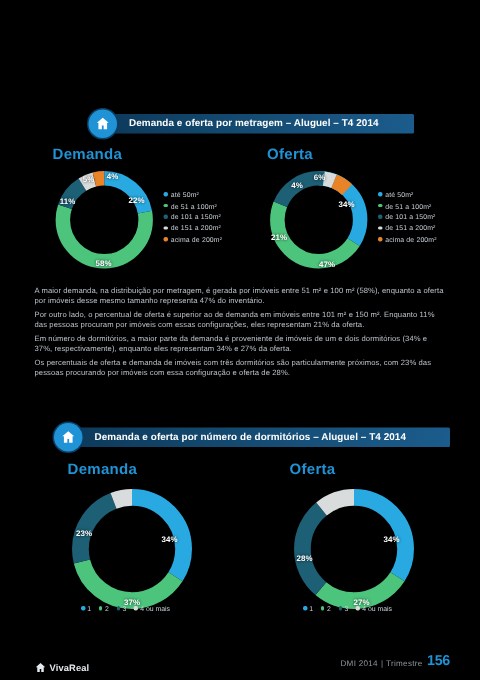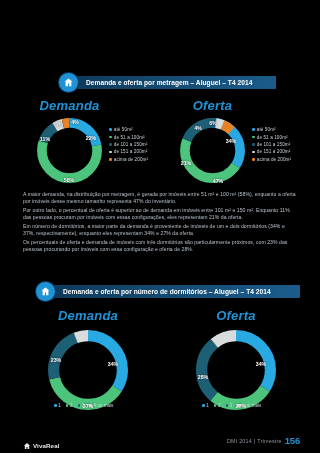--- a/index.html
+++ b/index.html
@@ -43,23 +43,22 @@
   }
   .banner-text {
     font-size:6.6px; font-weight:bold; color:#ffffff; white-space:nowrap;
     letter-spacing:0.05px;
   }
 
   
   .chartrow { position:absolute; left:0; width:320px; }
   .chartcol { position:absolute; }
   .chart-title {
-    font-size:13px; font-weight:bold; color:#1f93d6; text-align:center;
+    font-size:10px; font-weight:bold; color:#1f93d6; 
     letter-spacing:0.2px;
-    font-style:italic;
   }
   .donut-wrap { position:relative; }
   .donut { display:block; }
 
   .pct {
     position:absolute; font-size:5.3px; font-weight:bold; color:#ffffff;
     white-space:nowrap; transform:translate(-50%,-50%);
     text-shadow:0 0 2px rgba(0,0,0,.85);
   }
 
@@ -80,21 +79,21 @@
   .copy p {
     font-size:5.1px; line-height:7.2px; color:#b9c2ca; text-align:left;
     letter-spacing:0.06px; margin-bottom:1.5px;
   }
 
   
   .footer { position:absolute; left:0; bottom:0; width:320px; height:22px; }
   .footer-logo { position:absolute; left:23px; top:5px; display:flex; align-items:center; }
   .footer-logo .mark { margin-right:2px; }
   .footer-logo .name { font-size:6.2px; font-weight:bold; color:#e4e9ee; letter-spacing:0.1px; }
-  .footer-right { position:absolute; right:20px; top:4px; display:flex; align-items:center; }
+  .footer-right { position:absolute; right:20px; top:4px; display:flex; align-items:flex-end; }
   .footer-meta { font-size:5.4px; color:#8d969e; letter-spacing:0.2px; }
   .footer-sep { font-size:5.4px; color:#8d969e; margin:0 2px; }
   .footer-page { font-size:9.5px; font-weight:bold; color:#1f93d6; margin-left:3px; letter-spacing:-0.2px; }
 </style>
 </head>
 <body>
 
 <div class="page">
 
 

